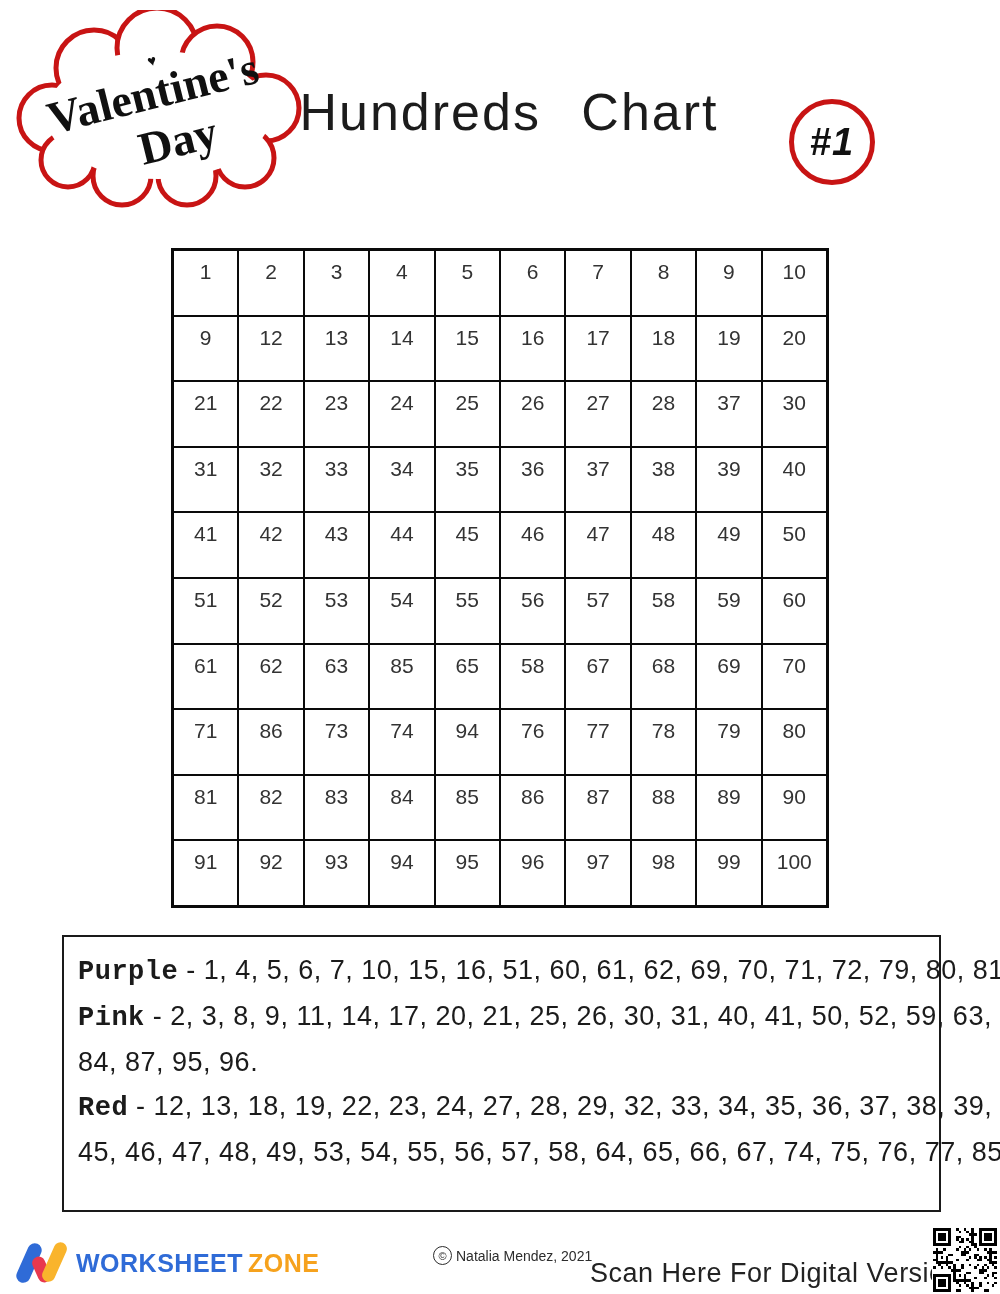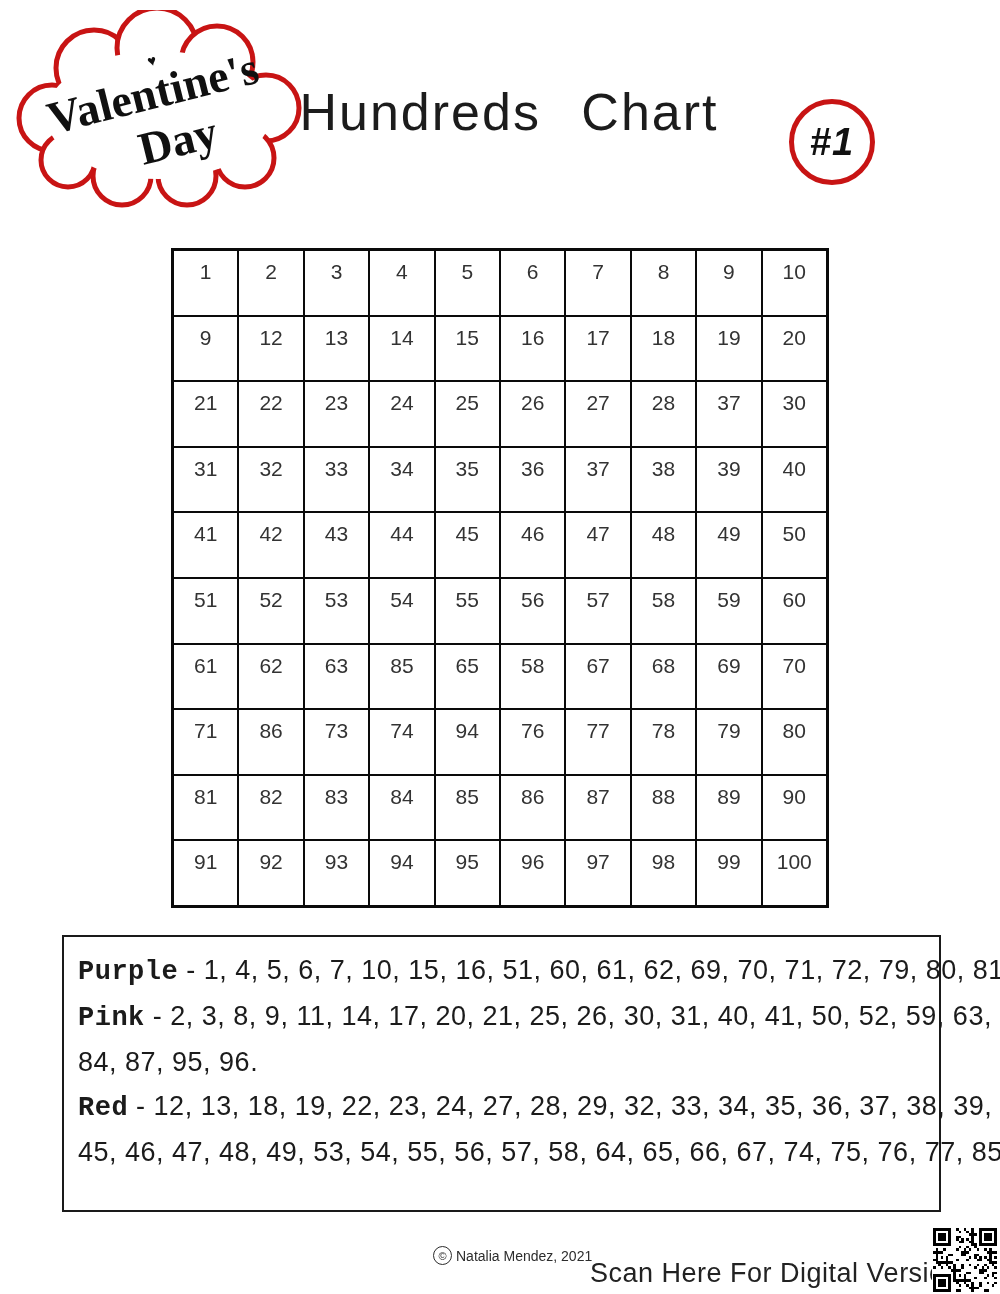--- a/index.html
+++ b/index.html
@@ -185,20 +185,30 @@
   <div class="clue-box">
     <div>
         <div class="clue-line"><b>Purple</b> - 1, 4, 5, 6, 7, 10, 15, 16, 51, 60, 61, 62, 69, 70, 71, 72, 79, 80, 81, 82, 83, 88,</div>
         <div class="clue-line"><b>Pink</b> - 2, 3, 8, 9, 11, 14, 17, 20, 21, 25, 26, 30, 31, 40, 41, 50, 52, 59, 63, 68, 73, 78,</div>
         <div class="clue-line">84, 87, 95, 96.</div>
         <div class="clue-line"><b>Red</b> - 12, 13, 18, 19, 22, 23, 24, 27, 28, 29, 32, 33, 34, 35, 36, 37, 38, 39, 42, 43, 44,</div>
         <div class="clue-line">45, 46, 47, 48, 49, 53, 54, 55, 56, 57, 58, 64, 65, 66, 67, 74, 75, 76, 77, 85, 86.</div>
       </div>
   </div>
 
+  <div class="logo">
+    <div class="w-mark">
+      <div class="w-bar blue"></div>
+      <div class="w-bar red"></div>
+      <div class="w-bar yellow"></div>
+    </div>
+    <div class="logo-text">
+      <span class="t1">WORKSHEET</span><span class="t2">ZONE</span>
+    </div>
+  </div>
 
   <div class="copyright">
     <span class="c-circle">©</span>
     <span>Natalia Mendez, 2021</span>
   </div>
 
   <div class="scan-text">Scan Here For Digital Version</div>
 
   <svg class="qr" viewBox="0 0 25 25" id="qr-svg" shape-rendering="crispEdges">
       <rect x="0" y="9" width="1" height="1" fill="#000"></rect>

